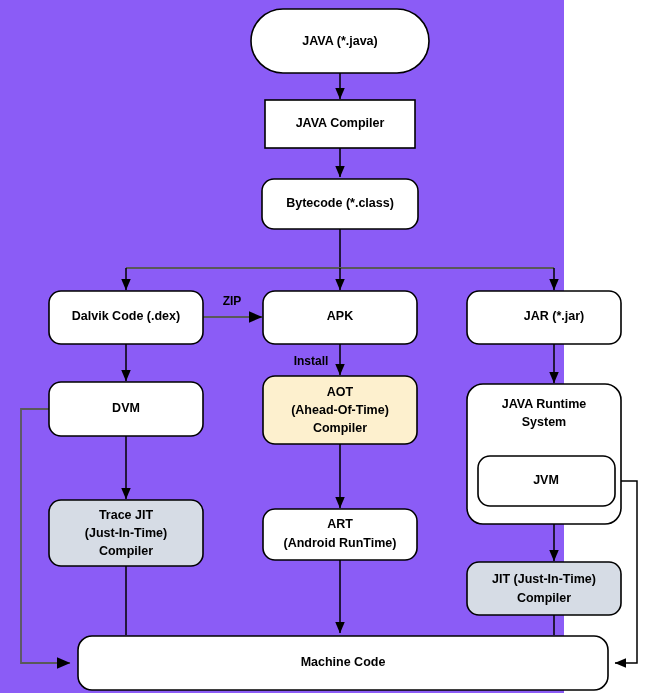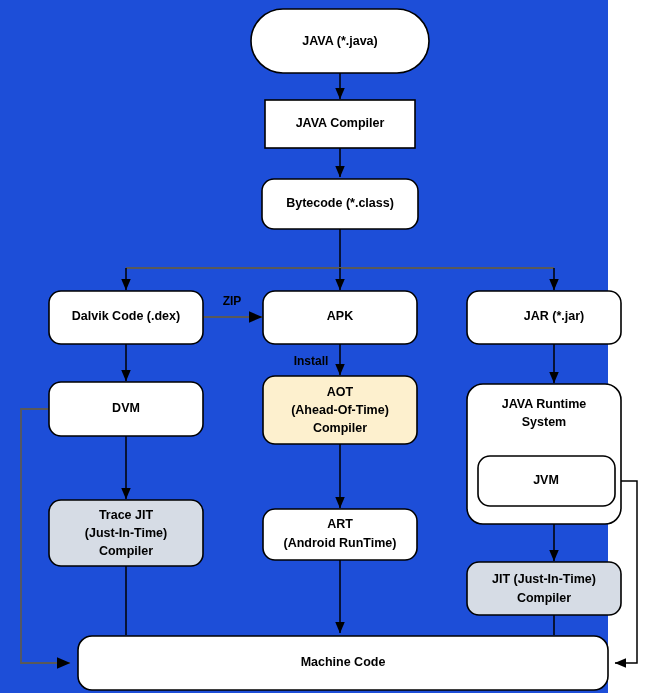--- a/index.html
+++ b/index.html
@@ -10,22 +10,21 @@
   body {
     width: 660px;
     height: 693px;
     font-family: "Liberation Sans", sans-serif;
     overflow: hidden;
   }
   #diagram {
     position: relative;
     width: 564px;
     height: 693px;
-    background: #1d4ed8;
-    padding-left: 44px;
+    background: #8b5cf6;
   }
   svg.flow {
     position: absolute;
     top: 0;
     left: 0;
     width: 660px;
     height: 693px;
   }
   .node-shape {
     fill: #ffffff;

